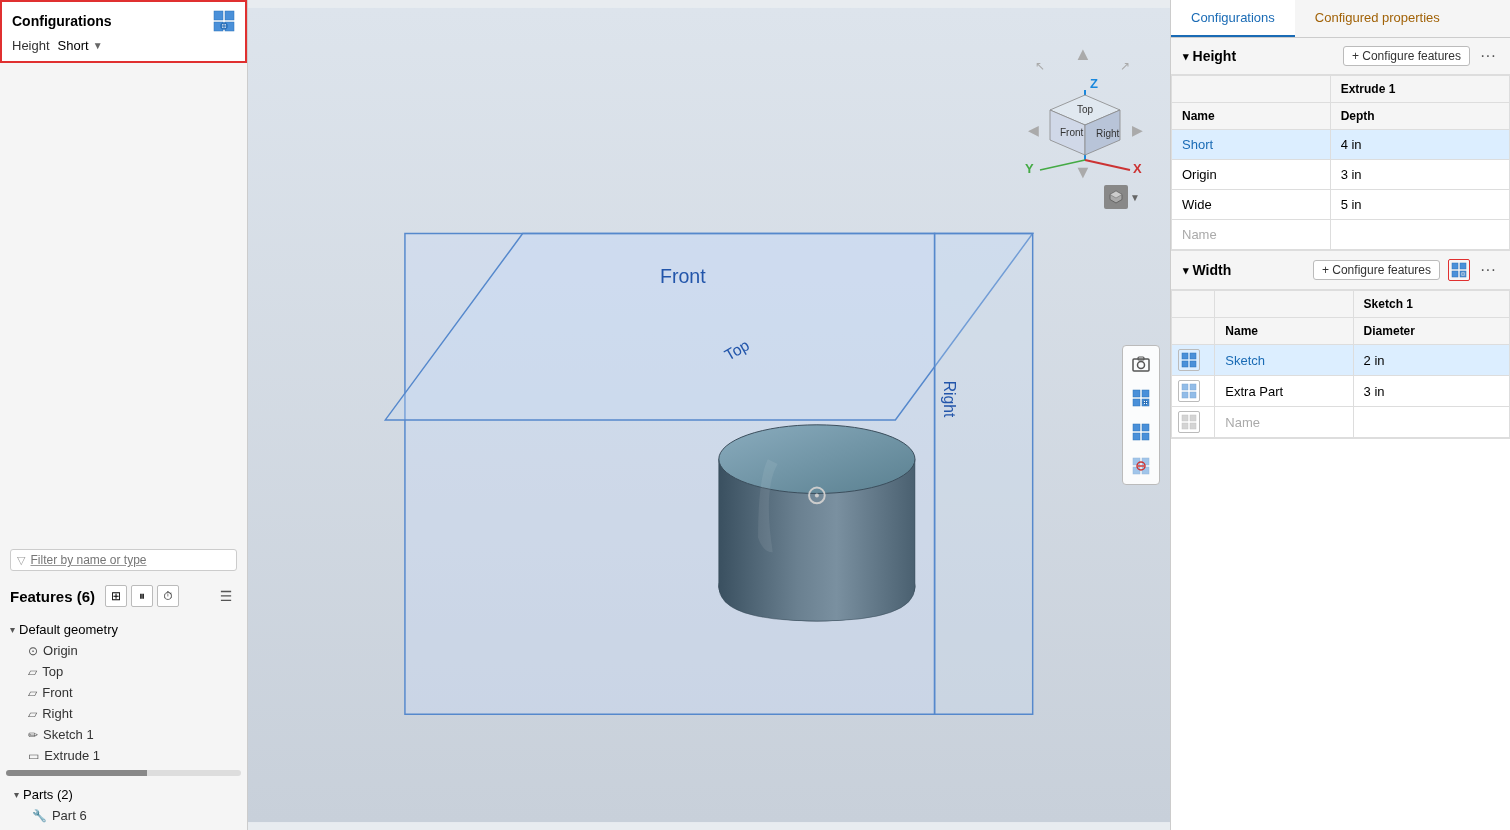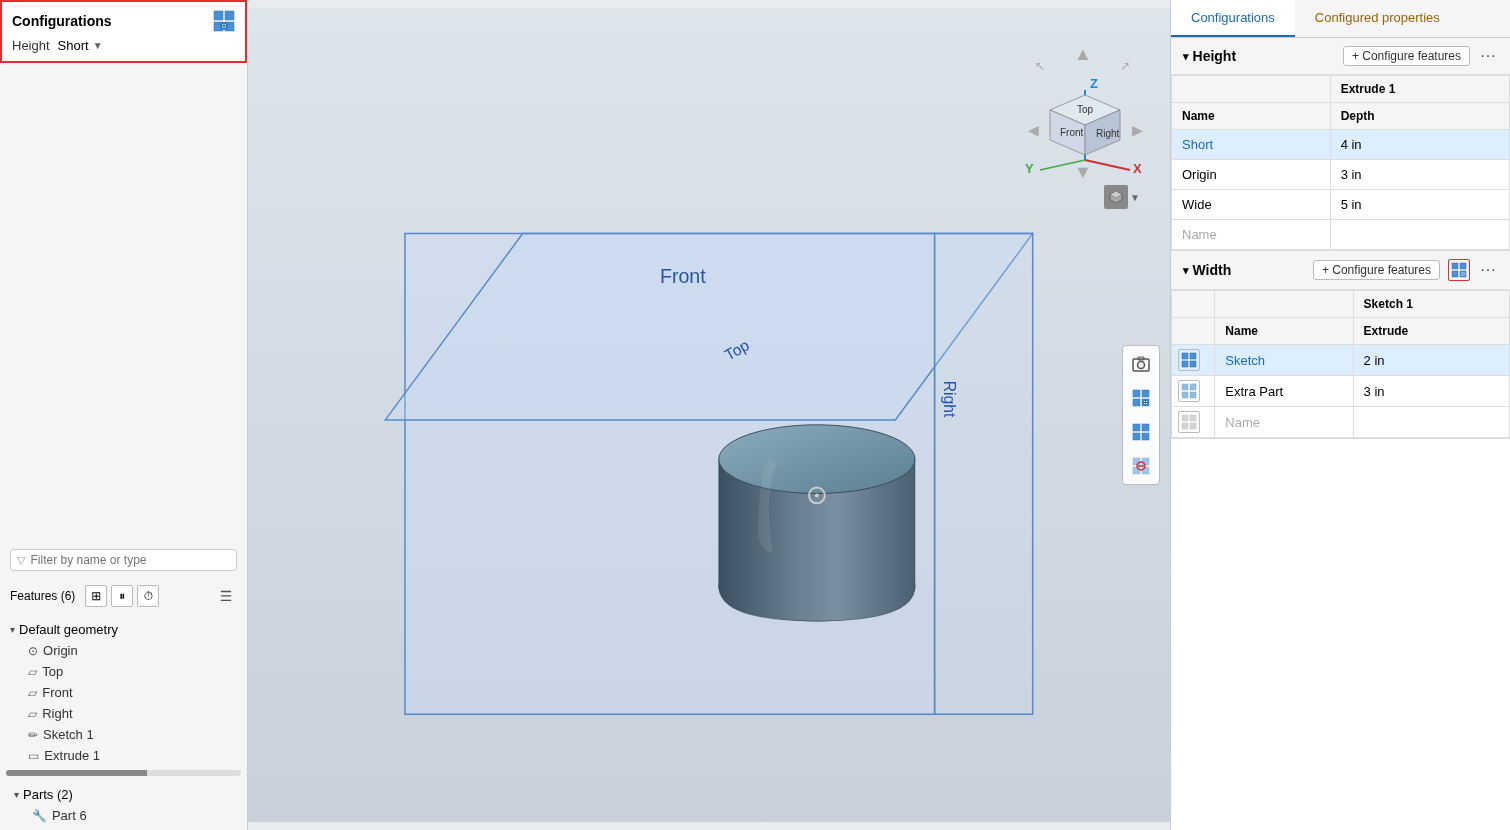--- a/index.html
+++ b/index.html
@@ -93,37 +93,38 @@
       font-size: 11px;
     }
 
     .filter-input {
       border: none;
       outline: none;
       font-size: 12px;
       color: #999;
       width: 100%;
       background: transparent;
+      text-decoration: underline;
     }
 
     
     .features-section {
       padding: 6px 10px;
     }
 
     .features-header {
       display: flex;
       align-items: center;
       gap: 6px;
       margin-bottom: 6px;
     }
 
     .features-title {
-      font-weight: 400;
-      font-size: 12px;
+      font-weight: 700;
+      font-size: 15px;
     }
 
     .features-toolbar {
       display: flex;
       gap: 4px;
       margin-left: 4px;
     }
 
     .toolbar-btn {
       width: 22px;
@@ -709,21 +710,21 @@
     <table class="config-table">
       <thead>
         <tr>
           <td style="width:36px; border:1px solid #ddd; background:#f5f5f5;"></td>
           <th class="name-col feature-header-cell"></th>
           <th class="feature-header-cell">Sketch 1</th>
         </tr>
         <tr>
           <td style="width:36px; border:1px solid #ddd; background:#f5f5f5;"></td>
           <th class="name-col">Name</th>
-          <th class="value-col feature-sub-header">Extrude</th>
+          <th class="value-col feature-sub-header">Diameter</th>
         </tr>
       </thead>
       <tbody>
         <tr class="active-row">
           <td class="row-icon-cell">
             <div class="row-icon">
               <svg width="16" height="16" viewBox="0 0 16 16">
                 <rect x="1" y="1" width="6" height="6" fill="#4a90d9" stroke="#2a70b9" stroke-width="0.5"></rect>
                 <rect x="9" y="1" width="6" height="6" fill="#4a90d9" stroke="#2a70b9" stroke-width="0.5"></rect>
                 <rect x="1" y="9" width="6" height="6" fill="#4a90d9" stroke="#2a70b9" stroke-width="0.5"></rect>

